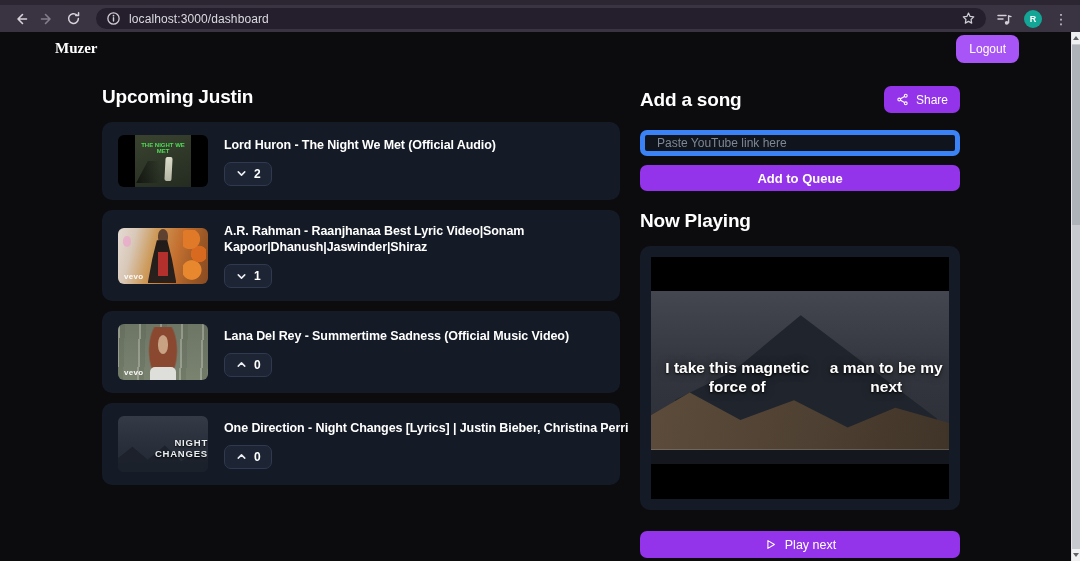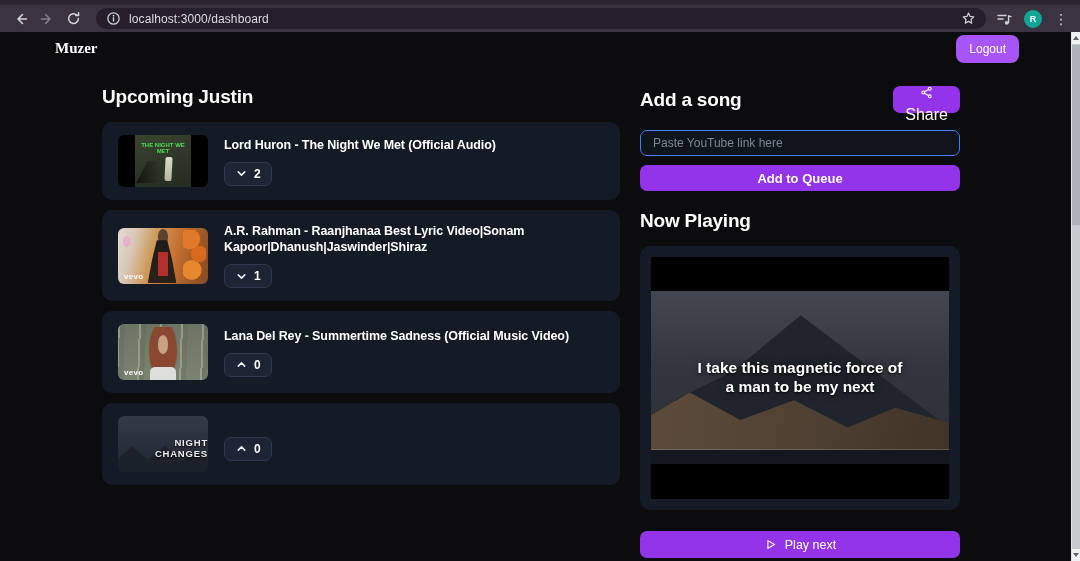--- a/index.html
+++ b/index.html
@@ -59,32 +59,32 @@
   .t3 .face { position:absolute; left:44%; top:20%; width:12%; height:34%; background:#c9a183; border-radius:50%; }
   .t3 .blouse { position:absolute; left:36%; bottom:0; width:28%; height:24%; background:#dededa; border-radius:5px 5px 0 0; }
 
   .t4 { height:56px; background:linear-gradient(#343b47 0%,#2a303c 45%,#222833 100%); }
   .t4 .mtn { position:absolute; left:0; right:0; bottom:0; height:58%; background:#1b212b; opacity:.95; clip-path:polygon(0 58%,16% 22%,33% 62%,52% 18%,70% 68%,86% 38%,100% 60%,100% 100%,0 100%); }
   .t4 .label { position:absolute; top:38%; left:0; right:0; text-align:right; color:#eceff2; font-size:9.5px; font-weight:700; letter-spacing:.8px; text-shadow:0 1px 2px #000; }
 
   
   .panel { width:320px; }
   .panel-head { display:flex; justify-content:space-between; align-items:center; margin-bottom:17px; }
-  .share-btn { display:inline-flex; align-items:center; gap:7px; background:#9333ea; border:none; color:#fff; border-radius:7px; height:27px; padding:0 12px; font-size:16px; font-weight:500; cursor:pointer; font-family:inherit;flex-direction:column; }
-  .link-input { width:100%; height:26px; background:#10141d; border:1px solid #3b82f6; border-radius:7px; padding:0 12px; color:#e5e7eb; font-size:12px; font-family:inherit; }
+  .share-btn { display:inline-flex; align-items:center; gap:7px; background:#9333ea; border:none; color:#fff; border-radius:7px; height:27px; padding:0 12px; font-size:12px; font-weight:500; cursor:pointer; font-family:inherit; }
+  .link-input { width:100%; height:26px; background:#10141d; border:5px solid #3b82f6; border-radius:7px; padding:0 12px; color:#e5e7eb; font-size:12px; font-family:inherit; }
   .link-input::placeholder { color:#7e8795; }
   .add-btn { width:100%; height:26px; margin-top:9px; background:#9333ea; border:none; color:#fff; border-radius:7px; font-size:13px; font-weight:600; cursor:pointer; font-family:inherit; }
   .np-title { margin:19px 0 14px; }
   .player-card { background:#141a26; border-radius:10px; padding:11px; }
   .player-img { height:242px; background:#000; position:relative; overflow:hidden; }
   .np-scene { position:absolute; left:0; right:0; top:34px; bottom:35px; background:linear-gradient(#44474f 0%,#33363e 45%,#2a2d34 100%); overflow:hidden; }
   .np-peak { position:absolute; left:8%; right:4%; top:14%; bottom:18%; background:#20242c; clip-path:polygon(48% 0,100% 88%,100% 100%,0 100%,0 72%,22% 48%); }
   .np-hills { position:absolute; left:0; right:0; bottom:7%; height:44%; background:linear-gradient(100deg,#5d4c3b 0%,#4e4032 55%,#403428 100%); clip-path:polygon(0 52%,13% 22%,30% 58%,48% 32%,66% 68%,82% 42%,100% 62%,100% 100%,0 100%); }
   .np-water { position:absolute; left:0; right:0; bottom:0; height:8%; background:#14171d; box-shadow:0 -1px 0 rgba(180,190,200,.25); }
-  .np-lyrics { position:absolute; inset:0; display:flex; flex-direction:column; align-items:center; justify-content:center; color:#fff; font-size:15.5px; font-weight:700; line-height:1.22; text-align:center; text-shadow:0 1px 2px rgba(0,0,0,.85), 0 0 8px rgba(0,0,0,.5); }
+  .np-lyrics { position:absolute; inset:0; display:flex; flex-direction:row; align-items:center; justify-content:center; color:#fff; font-size:15.5px; font-weight:700; line-height:1.22; text-align:center; text-shadow:0 1px 2px rgba(0,0,0,.85), 0 0 8px rgba(0,0,0,.5); }
   .play-btn { width:100%; height:27px; margin-top:21px; background:#9333ea; border:none; color:#fff; border-radius:7px; font-size:12.5px; font-weight:500; cursor:pointer; display:flex; align-items:center; justify-content:center; gap:8px; font-family:inherit; }
 
   
   .scrollbar { position:absolute; right:0; top:32px; bottom:0; width:9px; background:#c7cbd0; border-left:1px solid #e2e4e7; }
   .sb-btn { position:absolute; left:0; right:0; height:12px; background:#eef0f2; display:flex; align-items:center; justify-content:center; cursor:pointer; }
   .sb-btn.up { top:0; } .sb-btn.down { bottom:0; }
   .tri-up { width:0; height:0; border-left:3px solid transparent; border-right:3px solid transparent; border-bottom:4px solid #5f6368; }
   .tri-down { width:0; height:0; border-left:3px solid transparent; border-right:3px solid transparent; border-top:4px solid #5f6368; }
   .sb-thumb { position:absolute; left:0; right:0; top:13px; height:180px; background:#aeb3b9; cursor:pointer; }
 
@@ -213,20 +213,21 @@
         </button>
       </div>
     </div>
 
     <div class="song-card">
       <div class="thumb t4">
         <div class="mtn"></div>
         <div class="label">NIGHT CHANGES</div>
       </div>
       <div class="song-main">
+        <div class="song-title one-line">One Direction - Night Changes [Lyrics] | Justin Bieber, Christina Perri</div>
         <button class="vote-btn">
           <span>
               <svg width="13" height="13" viewBox="0 0 16 16">
                 <path d="M4 10 l4-4 4 4" stroke="#eceef4" stroke-width="1.9" fill="none" stroke-linecap="round" stroke-linejoin="round"></path>
               </svg>
             </span>
           <span>0</span>
         </button>
       </div>
     </div>

